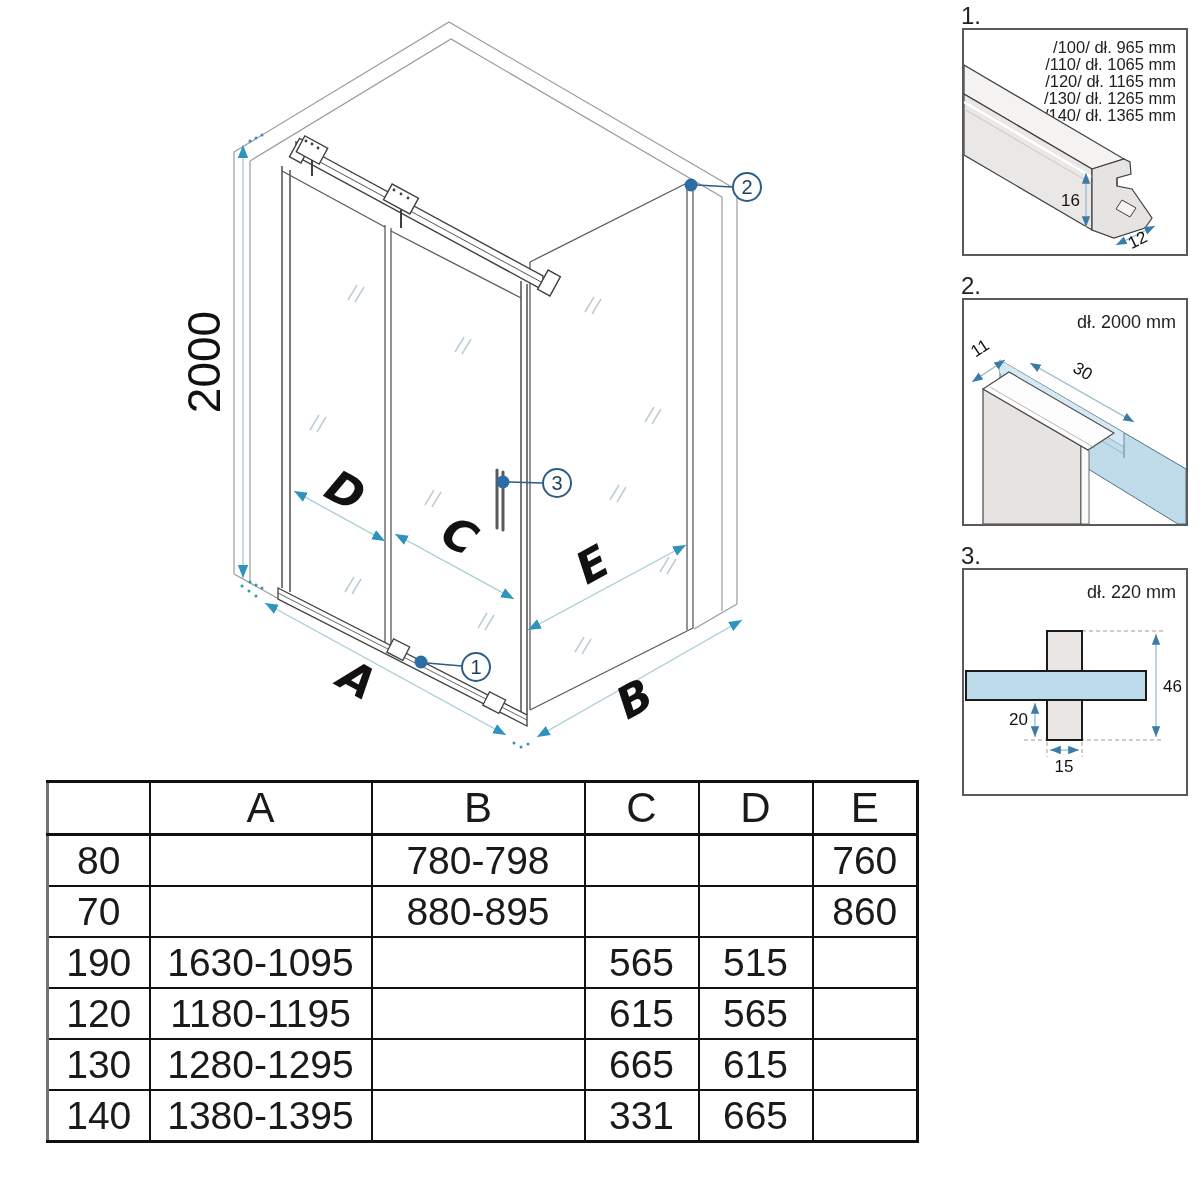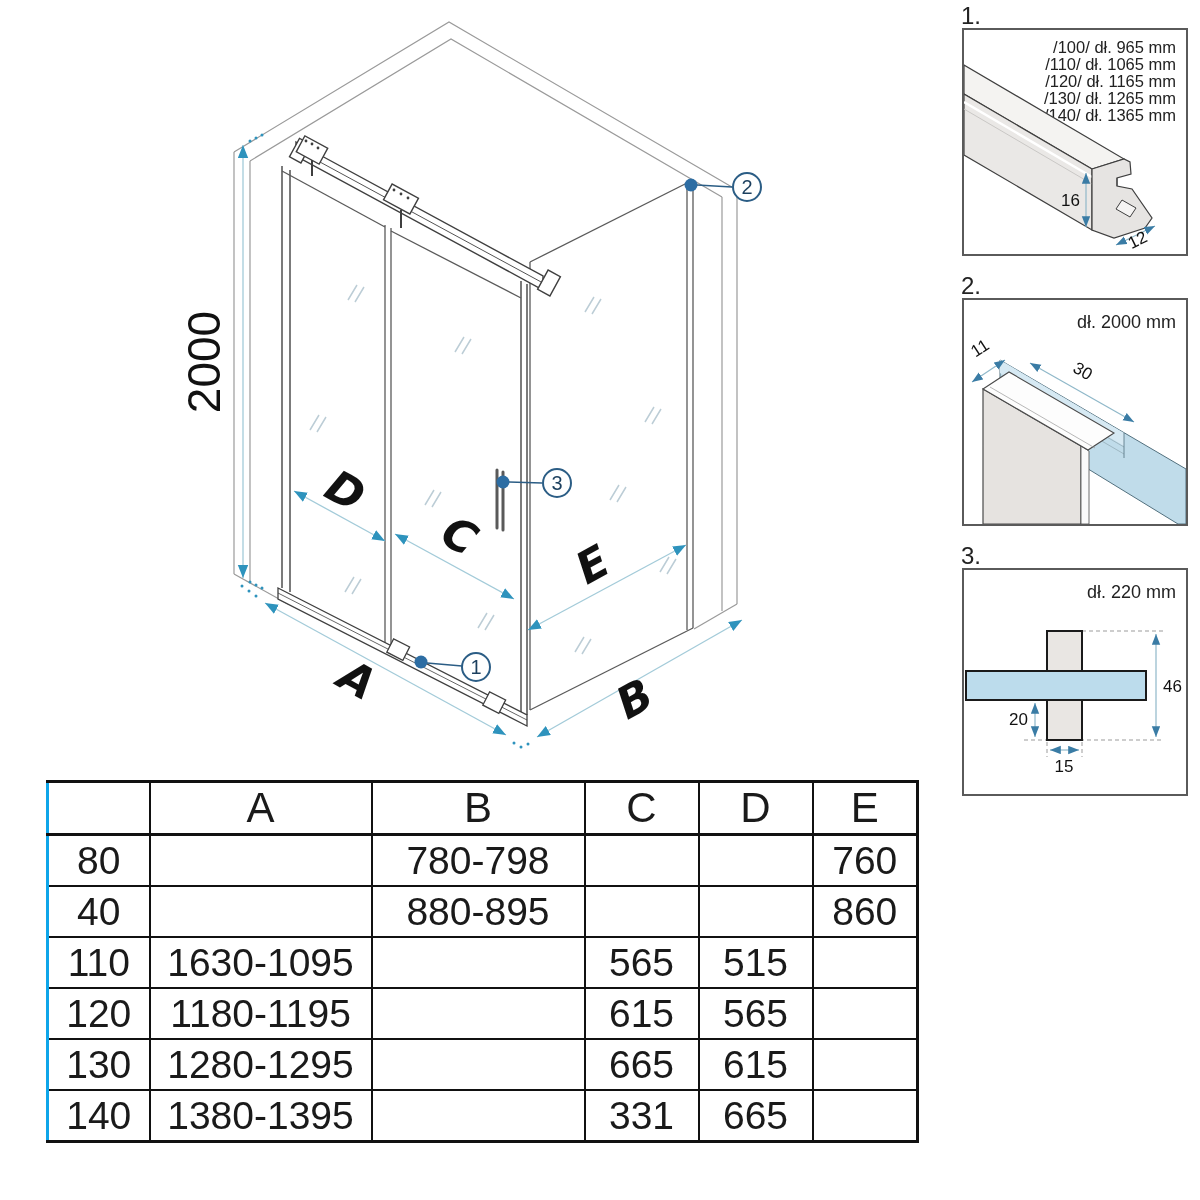--- a/index.html
+++ b/index.html
@@ -8,21 +8,21 @@
   .main-svg{position:absolute;left:0;top:0;}
   .detail-label{position:absolute;font-size:24px;color:#222;font-weight:500;}
   .detail-box{position:absolute;width:222px;height:224px;border:2px solid #5a5a5a;background:#fff;}
   .detail-box svg{display:block;}
   .dim-table{position:absolute;left:46px;top:780px;width:870px;border-collapse:collapse;
              table-layout:fixed;background:#fff;}
   .dim-table td,.dim-table th{border:2px solid #111;text-align:center;vertical-align:middle;
              font-weight:normal;font-size:39px;padding:0;overflow:hidden;white-space:nowrap;}
   .dim-table thead th{font-size:42px;height:50px;border-bottom:3px solid #111;}
   .dim-table tbody td{height:49px;}
-  .dim-table tr>:first-child{border-left:3px solid #0ea5e9;}
+  .dim-table tr>:first-child{border-left:3px solid #737373;}
   .dim-table tr>:last-child{border-right:3px solid #111;}
   .dim-table thead tr>*{border-top:3px solid #111;}
   .dim-table tbody tr:last-child>*{border-bottom:3px solid #111;}
   text{font-family:"Liberation Sans",sans-serif;}
   .iso-letter{font-family:"DejaVu Sans",sans-serif;font-style:italic;font-weight:600;
               font-size:44px;fill:#111;}
   .dim-num{font-size:46px;fill:#111;}
   .callout-num{font-size:20px;fill:#1b3f5e;}
   .det-txt{font-size:16.5px;fill:#222;}
   .det-dim{font-size:17px;fill:#111;}
@@ -298,29 +298,29 @@
     <tbody>
       <tr>
         <td>80</td>
         <td></td>
         <td>780-798</td>
         <td></td>
         <td></td>
         <td>760</td>
       </tr>
       <tr>
-        <td>40</td>
+        <td>70</td>
         <td></td>
         <td>880-895</td>
         <td></td>
         <td></td>
         <td>860</td>
       </tr>
       <tr>
-        <td>110</td>
+        <td>190</td>
         <td>1630-1095</td>
         <td></td>
         <td>565</td>
         <td>515</td>
         <td></td>
       </tr>
       <tr>
         <td>120</td>
         <td>1180-1195</td>
         <td></td>

